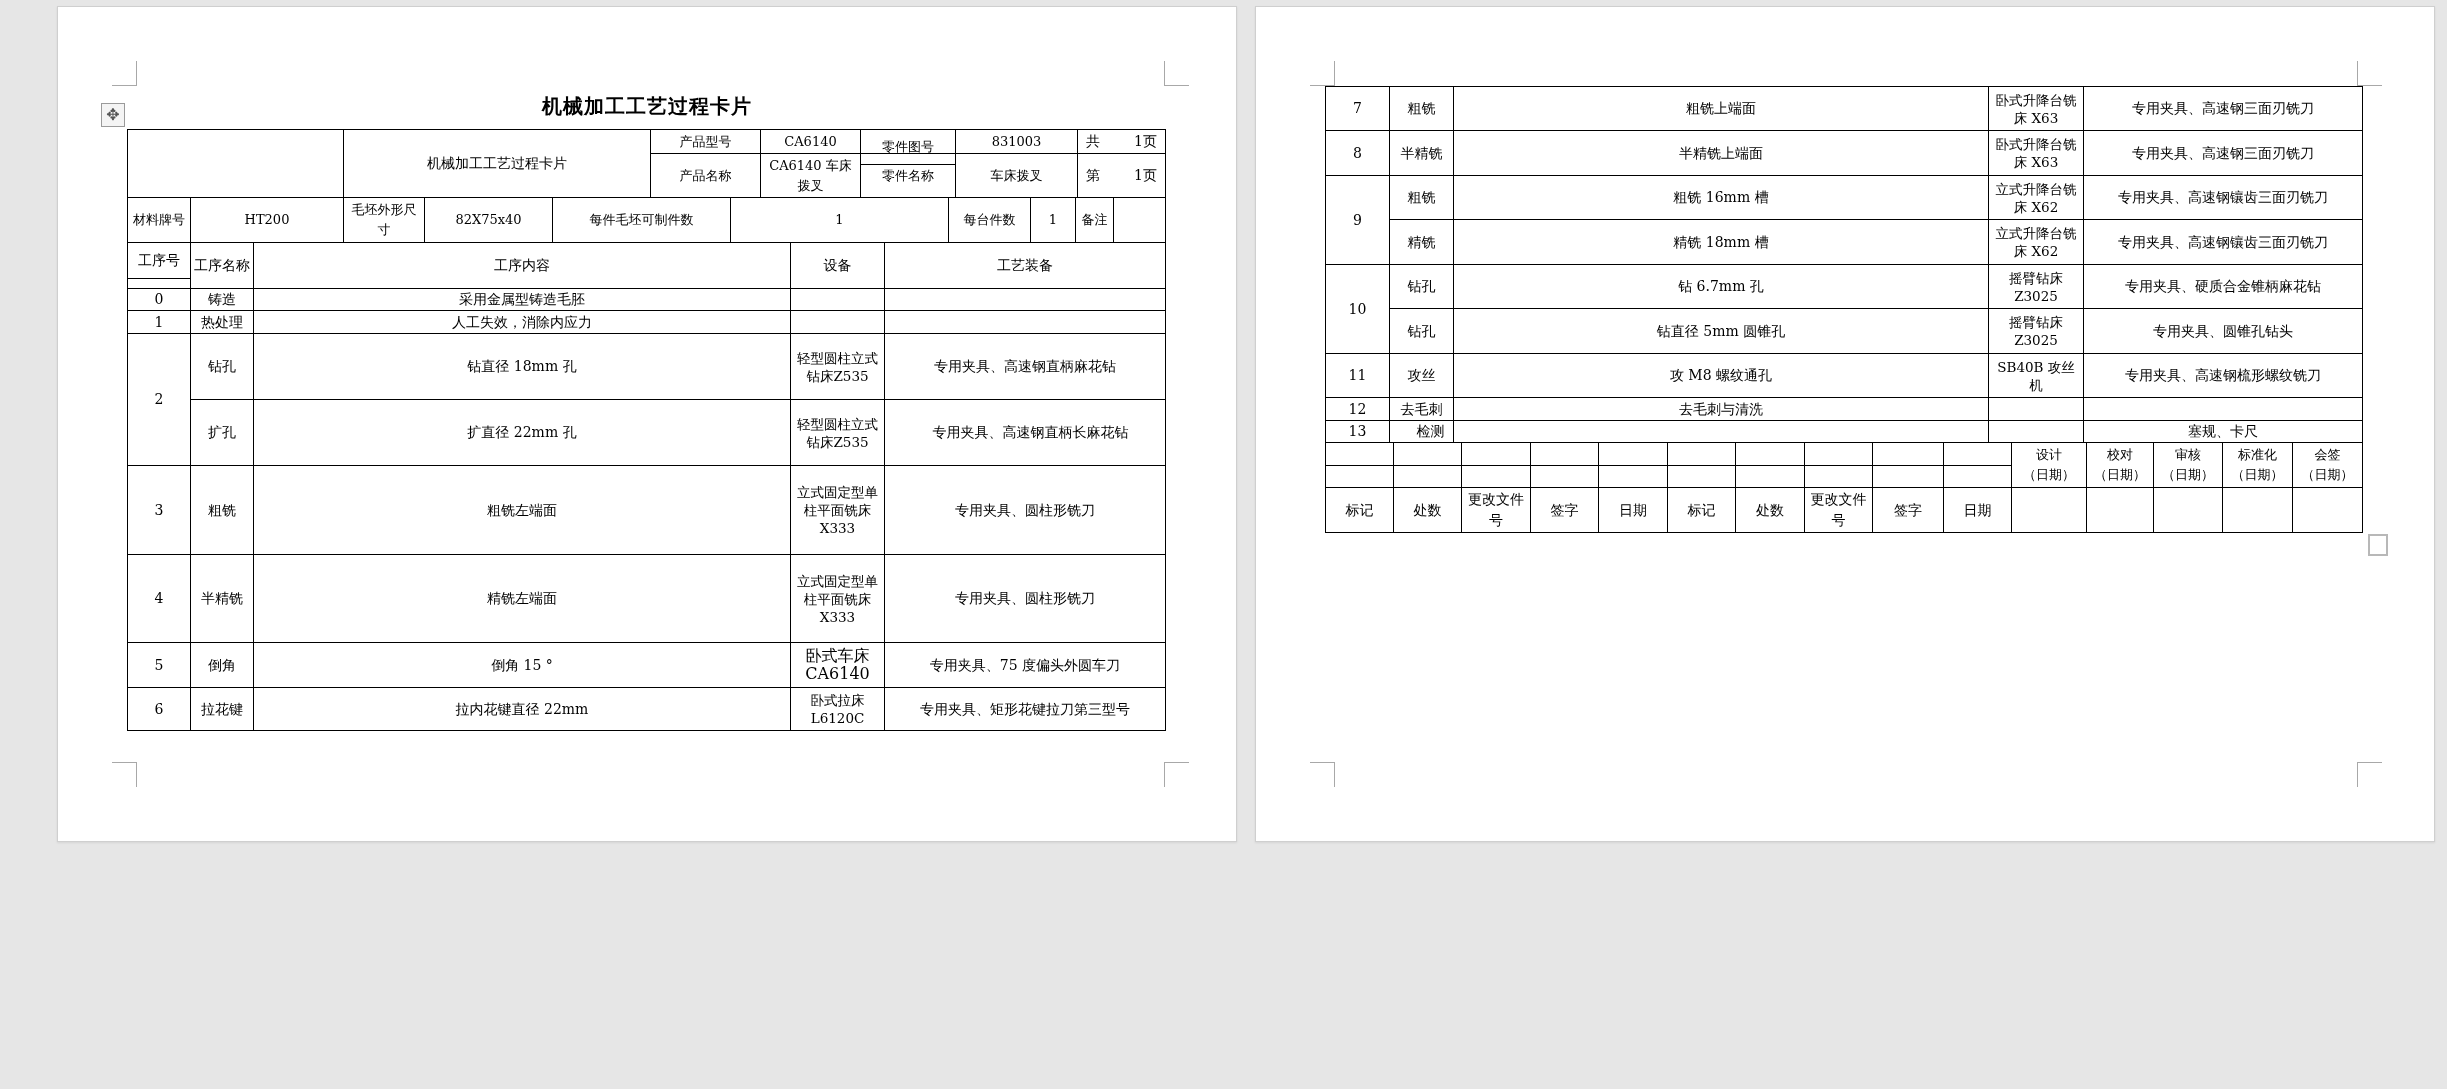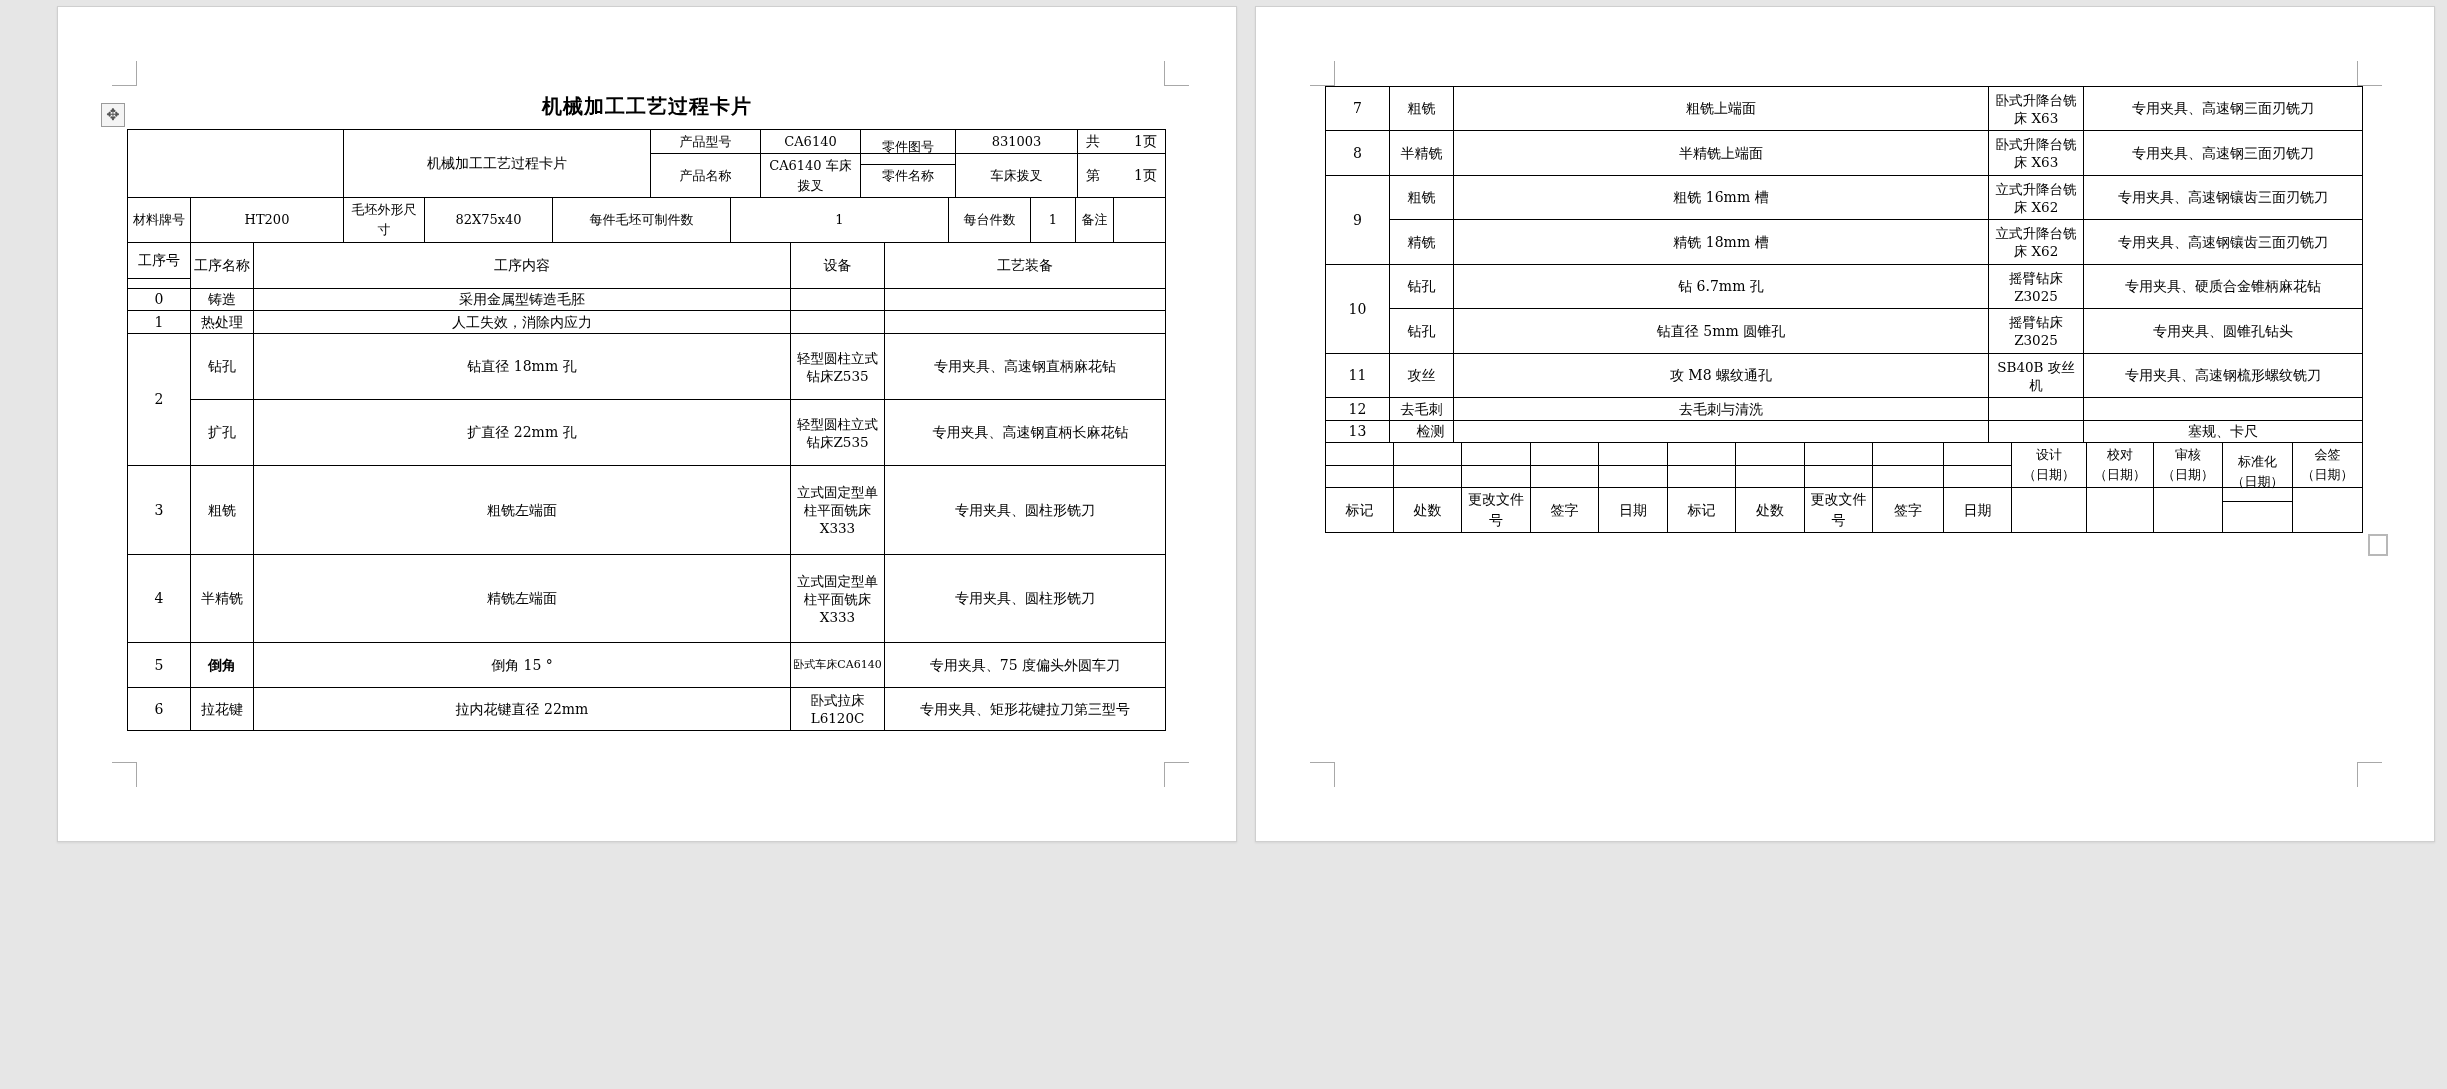--- a/index.html
+++ b/index.html
@@ -219,27 +219,27 @@
     <div class="cell" style="left: 254px; top: 555px; width: 538px; height: 89px;">
       <span>精铣左端面</span>
     </div>
     <div class="cell pre" style="left: 791px; top: 555px; width: 95px; height: 89px; line-height: 18px; font-size: 13.5px;"><span>立式固定型单柱平面铣床X333</span></div>
     <div class="cell" style="left: 885px; top: 555px; width: 282px; height: 89px;">
       <span>专用夹具、圆柱形铣刀</span>
     </div>
     <div class="cell" style="left: 128px; top: 643px; width: 64px; height: 46px;">
       <span>5</span>
     </div>
-    <div class="cell" style="left: 191px; top: 643px; width: 64px; height: 46px; font-weight: bold;">
+    <div class="cell" style="left: 191px; top: 643px; width: 64px; height: 46px;">
       <span>倒角</span>
     </div>
     <div class="cell" style="left: 254px; top: 643px; width: 538px; height: 46px;">
       <span>倒角 15 °</span>
     </div>
-    <div class="cell pre" style="left: 791px; top: 643px; width: 95px; height: 46px; line-height: 18px; font-size: 11px;"><span>卧式车床CA6140</span></div>
+    <div class="cell pre" style="left: 791px; top: 643px; width: 95px; height: 46px; line-height: 18px; font-size: 16px;"><span>卧式车床CA6140</span></div>
     <div class="cell" style="left: 885px; top: 643px; width: 282px; height: 46px;">
       <span>专用夹具、75 度偏头外圆车刀</span>
     </div>
     <div class="cell" style="left: 128px; top: 688px; width: 64px; height: 44px;">
       <span>6</span>
     </div>
     <div class="cell" style="left: 191px; top: 688px; width: 64px; height: 44px;">
       <span>拉花键</span>
     </div>
     <div class="cell" style="left: 254px; top: 688px; width: 538px; height: 44px;">
@@ -423,21 +423,21 @@
     </div>
     <div class="cell small pre" style="left: 2012px; top: 443px; width: 76px; height: 46px;"><span>设计
 （日期）</span></div>
     <div class="cell" style="left: 2012px; top: 488px; width: 76px; height: 46px;"></div>
     <div class="cell small pre" style="left: 2087px; top: 443px; width: 68px; height: 46px;"><span>校对
 （日期）</span></div>
     <div class="cell" style="left: 2087px; top: 488px; width: 68px; height: 46px;"></div>
     <div class="cell small pre" style="left: 2154px; top: 443px; width: 70px; height: 46px;"><span>审核
 （日期）</span></div>
     <div class="cell" style="left: 2154px; top: 488px; width: 70px; height: 46px;"></div>
-    <div class="cell small pre" style="left: 2223px; top: 443px; width: 71px; height: 60px;"><span>标准化
+    <div class="cell small pre" style="left: 2223px; top: 443px; width: 71px; height: 46px;"><span>标准化
 （日期）</span></div>
     <div class="cell" style="left: 2223px; top: 488px; width: 71px; height: 46px;"></div>
     <div class="cell small pre" style="left: 2293px; top: 443px; width: 71px; height: 46px;"><span>会签
 （日期）</span></div>
     <div class="cell" style="left: 2293px; top: 488px; width: 71px; height: 46px;"></div>
     <div class="outer" style="left: 1325px; top: 86px; width: 1038px; height: 447px;"></div>
   </div>
 <div class="resize-handle" style="left:2368px;top:534px;"></div>
 
 </body></html>

